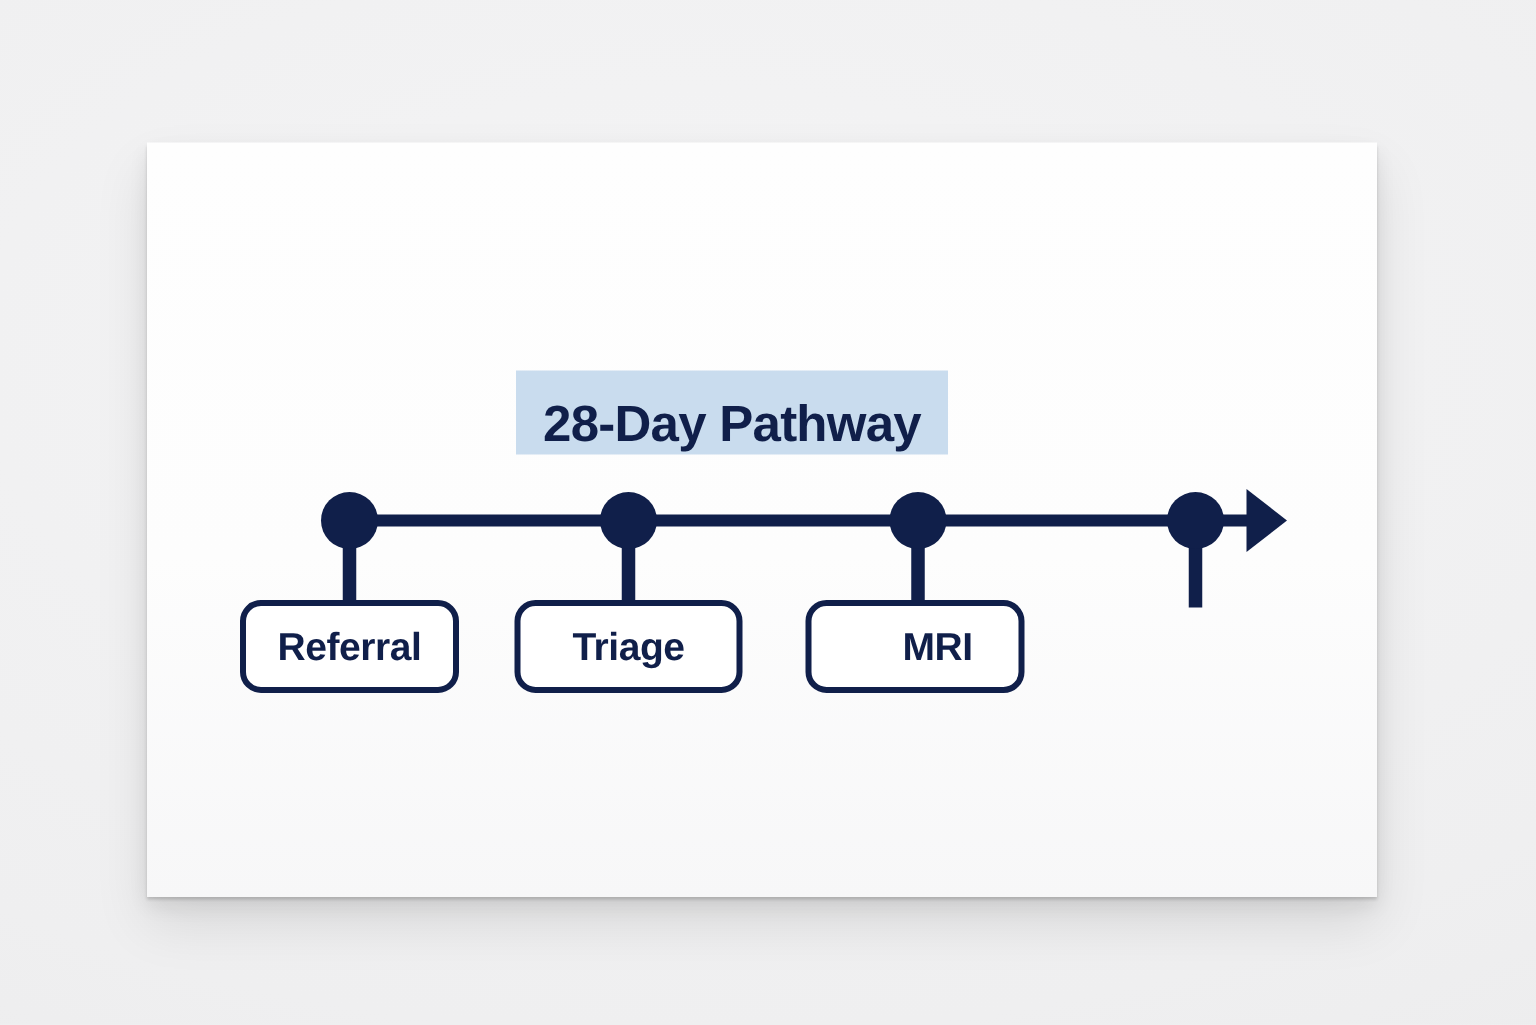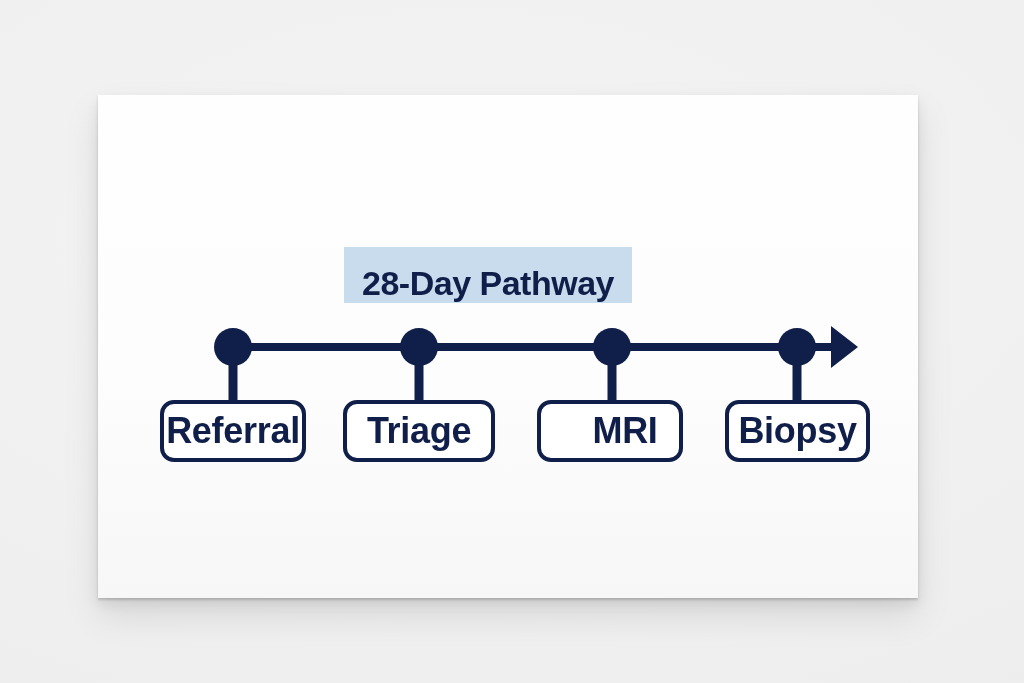--- a/index.html
+++ b/index.html
@@ -63,21 +63,21 @@
     top: 305px;
     height: 62px;
     background: #ffffff;
     border: 4px solid var(--navy);
     border-radius: 14px;
     display: flex;
     align-items: center;
     justify-content: center;
   }
   .stage-box span {
-    font-size: 36px;
+    font-size: 26px;
     font-weight: bold;
     letter-spacing: -0.3px;
     color: var(--navy);
     white-space: nowrap;
   }
   .box-referral { left: 62px;  width: 146px; }
   .box-triage   { left: 245px; width: 152px; }
   .box-mri      { left: 439px; width: 146px; padding-left: 30px; }
   .box-biopsy   { left: 627px; width: 145px; }
 </style>
@@ -110,18 +110,15 @@
 
     <div class="stage-box box-referral">
       <span>Referral</span>
     </div>
     <div class="stage-box box-triage">
       <span>Triage</span>
     </div>
     <div class="stage-box box-mri">
       <span>MRI</span>
     </div>
-    <div class="stage-box box-biopsy">
-      <span>Biopsy</span>
-    </div>
 
   </div>
 </div>
 
 </body></html>

